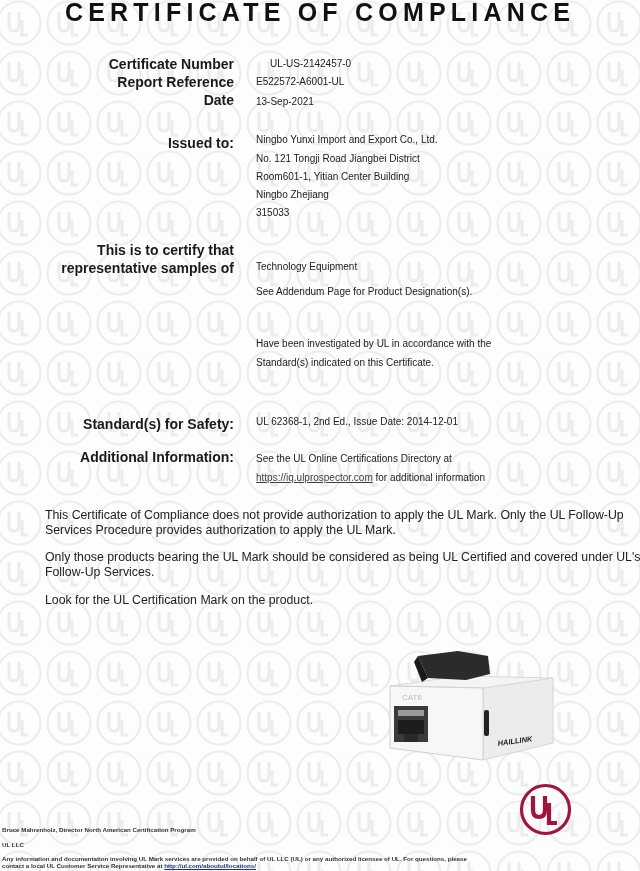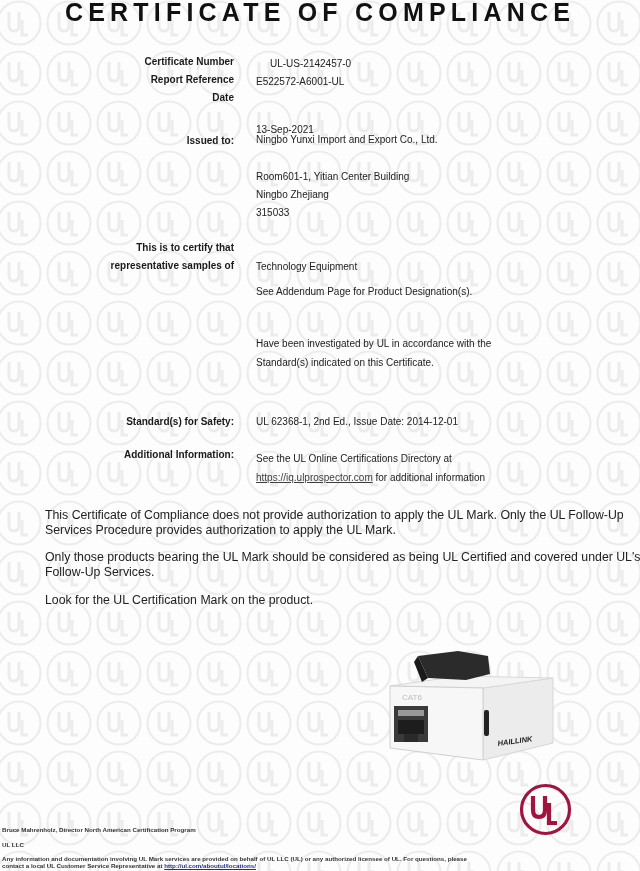--- a/index.html
+++ b/index.html
@@ -13,21 +13,21 @@
     position: absolute; inset: 0; z-index: 0;
     background-color: #fdfdfd;
   }
   .content { position: absolute; inset: 0; z-index: 1; }
   .title {
     position: absolute; top: -2px; left: 0; width: 640px; text-align: center;
     font-size: 25px; font-weight: bold; letter-spacing: 5.2px; color: #111;
   }
   .lbl {
     position: absolute; right: 406px; text-align: right;
-    font-size: 10px; font-weight: bold; color: #1a1a1a; white-space: nowrap;
+    font-size: 14px; font-weight: bold; color: #1a1a1a; white-space: nowrap;
   }
   .val {
     position: absolute; left: 256px;
     font-size: 10px; color: #222; white-space: nowrap; line-height: 18px;
   }
   .link { color: #404040; text-decoration: underline; }
   .para {
     position: absolute; left: 45px; width: 600px;
     font-size: 12.3px; color: #222; line-height: 15px; white-space: nowrap;
   }
@@ -59,24 +59,25 @@
 
   <div class="title">CERTIFICATE OF COMPLIANCE</div>
 
   <div class="lbl" style="top:56px;">Certificate Number</div>
   <div class="val" style="top:55px; left:270px;">UL-US-2142457-0</div>
 
   <div class="lbl" style="top:74px;">Report Reference</div>
   <div class="val" style="top:73px;">E522572-A6001-UL</div>
 
   <div class="lbl" style="top:92px;">Date</div>
-  <div class="val" style="top:93px;margin-top:28px;">13-Sep-2021</div>
+  <div class="val" style="top:93px;">13-Sep-2021</div>
 
   <div class="lbl" style="top:135px;">Issued to:</div>
   <div class="val" style="top:131px;">Ningbo Yunxi Import and Export Co., Ltd.</div>
+  <div class="val" style="top:150px;">No. 121 Tongji Road Jiangbei District</div>
   <div class="val" style="top:168px;">Room601-1, Yitian Center Building</div>
   <div class="val" style="top:186px;">Ningbo Zhejiang</div>
   <div class="val" style="top:204px;">315033</div>
 
   <div class="lbl" style="top:242px;">This is to certify that</div>
   <div class="lbl" style="top:260px;">representative samples of</div>
   <div class="val" style="top:258px;">Technology Equipment</div>
   <div class="val" style="top:283px;">See Addendum Page for Product Designation(s).</div>
   <div class="val" style="top:335px;">Have been investigated by UL in accordance with the</div>
   <div class="val" style="top:354px;">Standard(s) indicated on this Certificate.</div>

